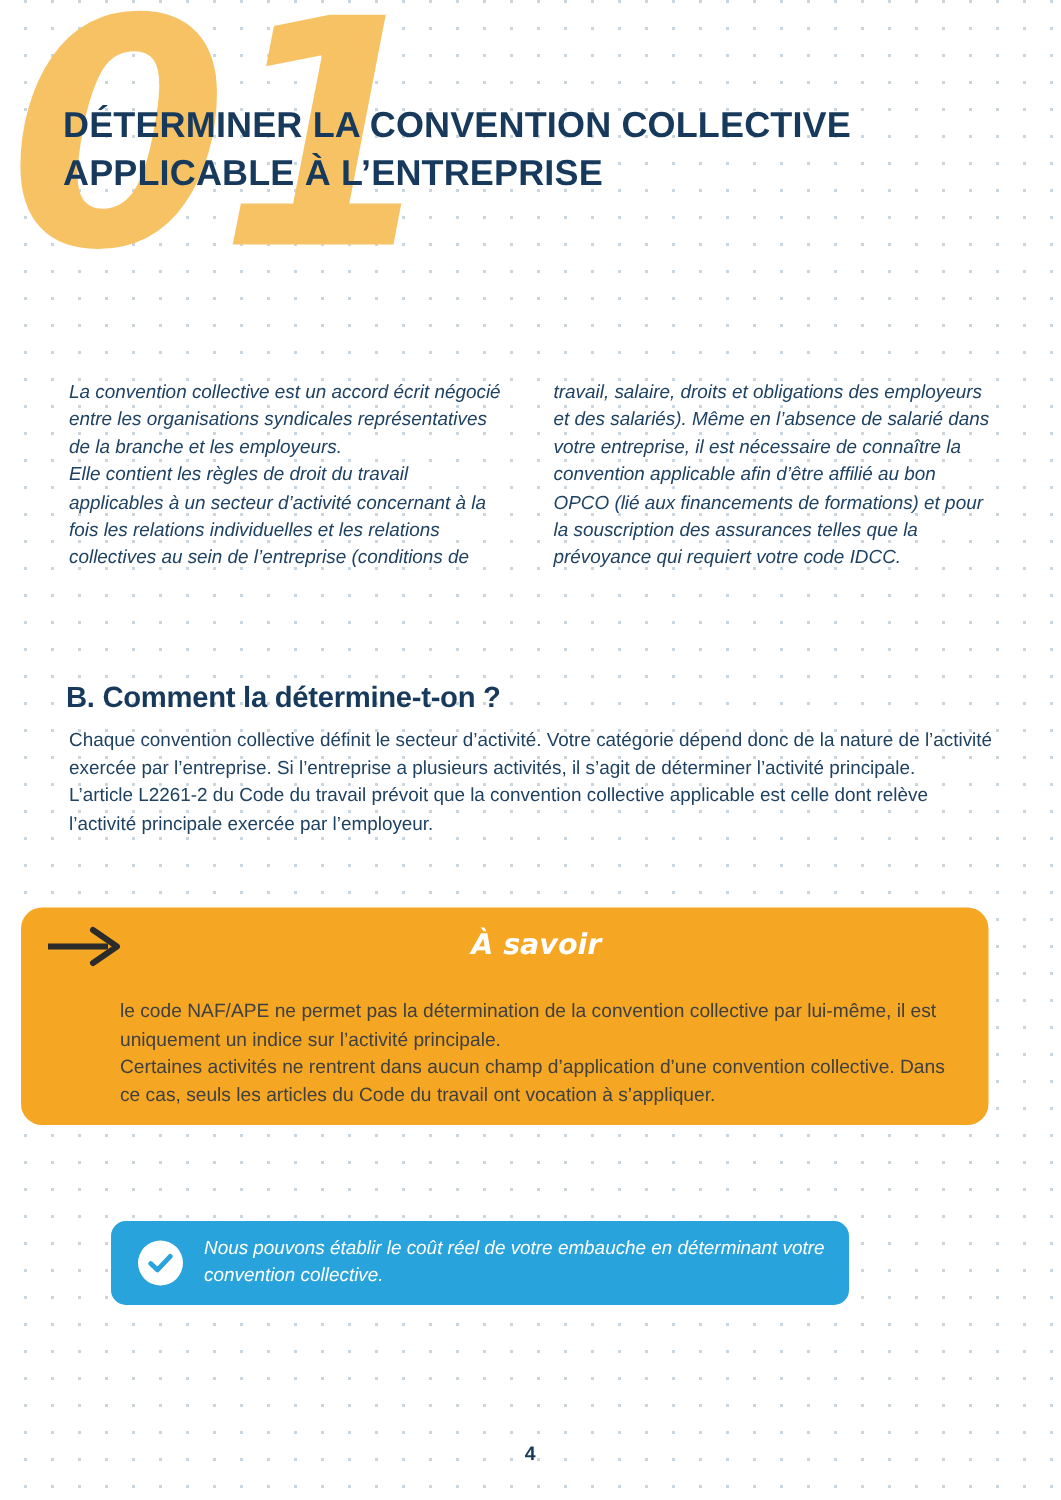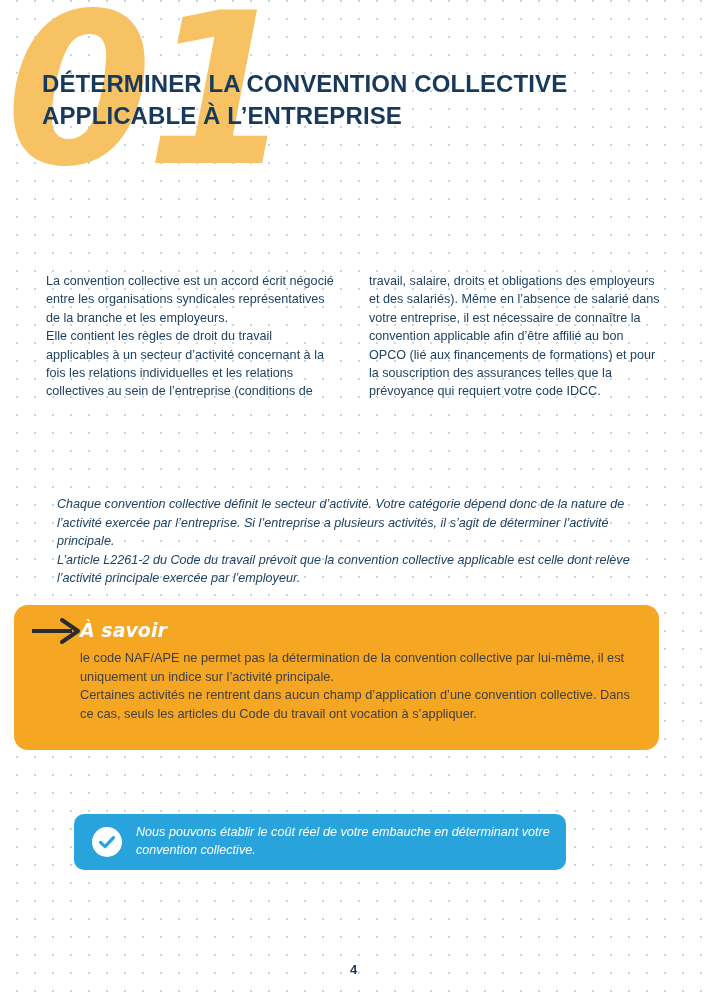--- a/index.html
+++ b/index.html
@@ -70,24 +70,25 @@
     top: 214px;
     font-size: 19.5px;
     font-weight: bold;
     color: #17395c;
     letter-spacing: -0.2px;
   }
 
   .cols {
     position: absolute;
     left: 46px;
-    top: 272px;
+    top: 252px;
     width: 614px;
     display: flex;
     gap: 32px;
+    font-style: italic;
   }
   .col {
     width: 295px;
     font-size: 12.6px;
     line-height: 1.46;
     color: #1f4262;
   }
   .col p { margin: 0; }
 
   .section-b-heading {
@@ -102,42 +103,43 @@
 
   .section-b-body {
     position: absolute;
     left: 46px;
     top: 484px;
     width: 618px;
     font-size: 12.6px;
     line-height: 1.47;
     color: #1f4262;
   }
-  .section-b-body p { margin: 11px; font-style: italic; }
+  .section-b-body p { margin: 0; }
 
   
   .callout {
     position: absolute;
     left: 14px;
     top: 605px;
     width: 645px;
     height: 145px;
     background: #f5a623;
     border-radius: 14px;
   }
   .callout-inner {
     padding: 14px 24px 0 66px;
   }
   .callout-title {
     font-family: "DejaVu Sans", sans-serif;
     font-style: italic;
     font-weight: bold;
     font-size: 19px;
     color: #ffffff;
-    margin-bottom: 8px;
+    margin-bottom: 24px;
+    text-align: center;
   }
   .callout-text {
     font-size: 12.8px;
     line-height: 1.45;
     color: #404040;
   }
   .arrow-icon {
     position: absolute;
     left: 18px;
     top: 12px;
@@ -207,20 +209,21 @@
   <div class="cols">
     <div class="col">
       <p style="white-space:pre-line">La convention collective est un accord écrit négocié entre les organisations syndicales représentatives de la branche et les employeurs.
 Elle contient les règles de droit du travail applicables à un secteur d’activité concernant à la fois les relations individuelles et les relations collectives au sein de l’entreprise (conditions de</p>
     </div>
     <div class="col">
       <p style="white-space:pre-line">travail, salaire, droits et obligations des employeurs et des salariés). Même en l’absence de salarié dans votre entreprise, il est nécessaire de connaître la convention applicable afin d’être affilié au bon OPCO (lié aux financements de formations) et pour la souscription des assurances telles que la prévoyance qui requiert votre code IDCC.</p>
     </div>
   </div>
 
+  <h2 class="section-b-heading">B. Comment la détermine-t-on ?</h2>
 
   <div class="section-b-body">
     <p style="white-space:pre-line">Chaque convention collective définit le secteur d’activité. Votre catégorie dépend donc de la nature de l’activité exercée par l’entreprise. Si l’entreprise a plusieurs activités, il s’agit de déterminer l’activité principale.
 L’article L2261-2 du Code du travail prévoit que la convention collective applicable est celle dont relève l’activité principale exercée par l’employeur.</p>
   </div>
 
   <div class="callout">
     <svg class="arrow-icon" viewBox="0 0 56 28">
       <path d="M0 14 H40" stroke="#2b2b2b" stroke-width="4" fill="none"></path>
       <path d="M30 3 L46 14 L30 25" stroke="#2b2b2b" stroke-width="4" fill="none" stroke-linecap="round" stroke-linejoin="round"></path>

